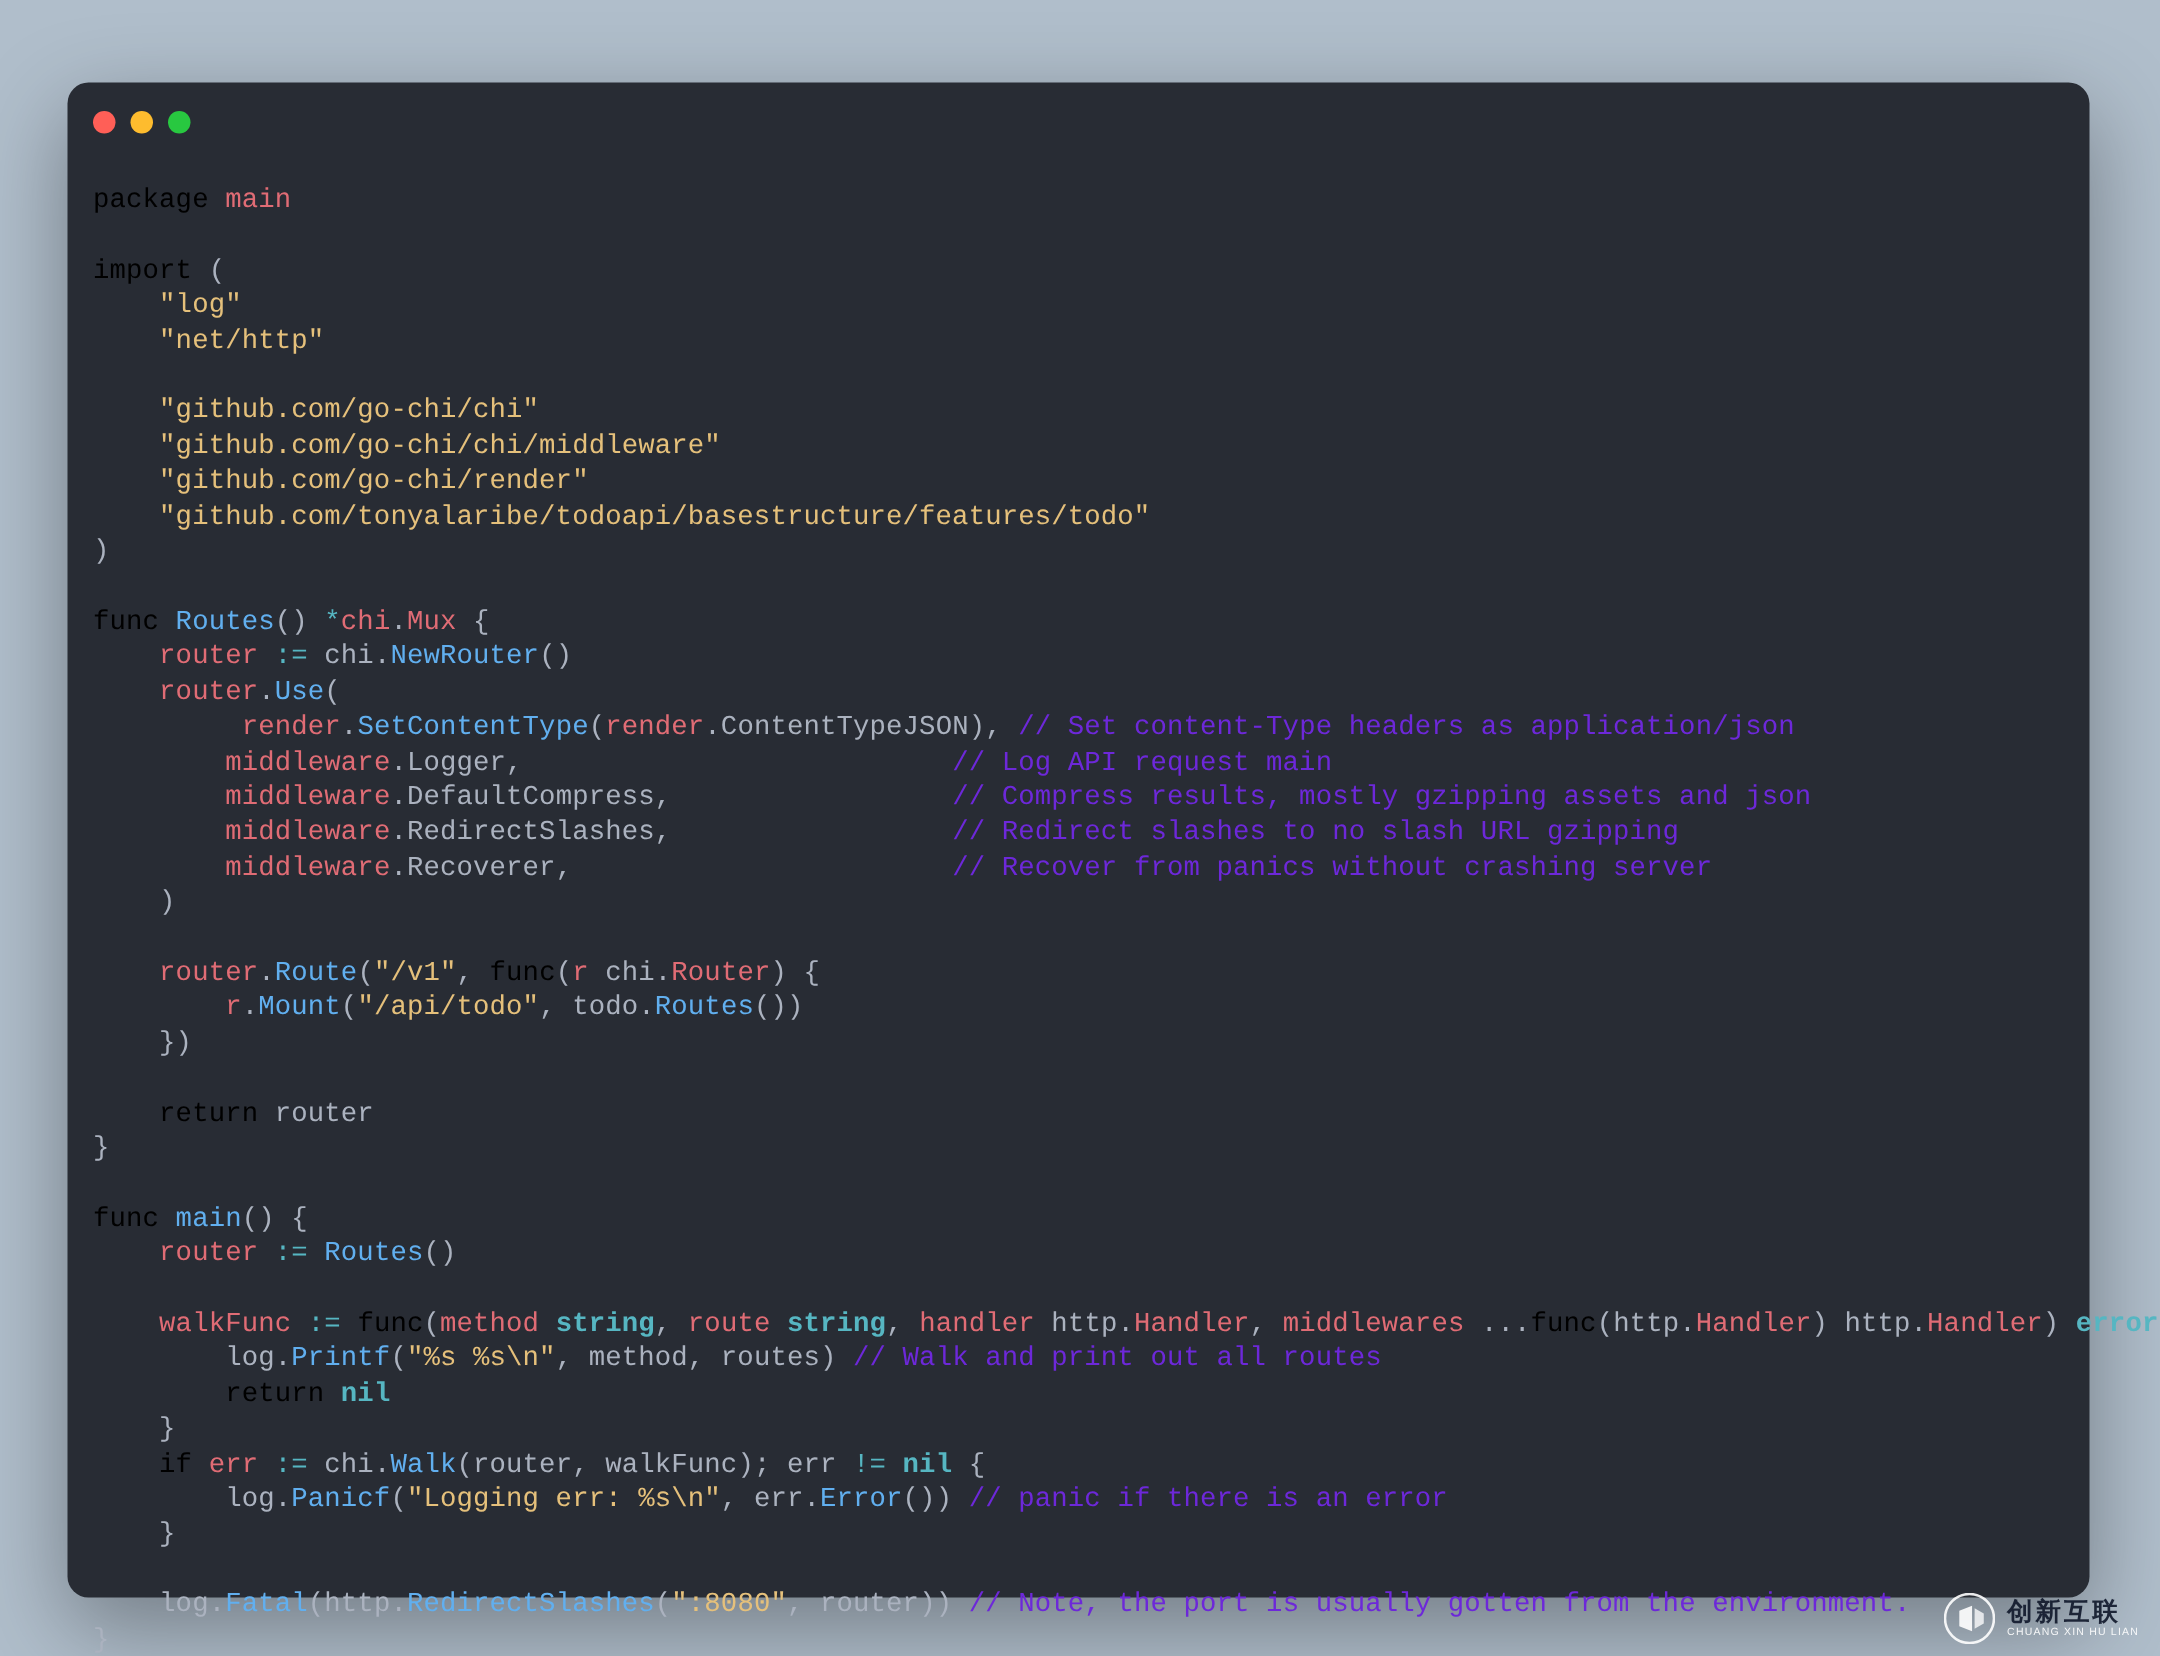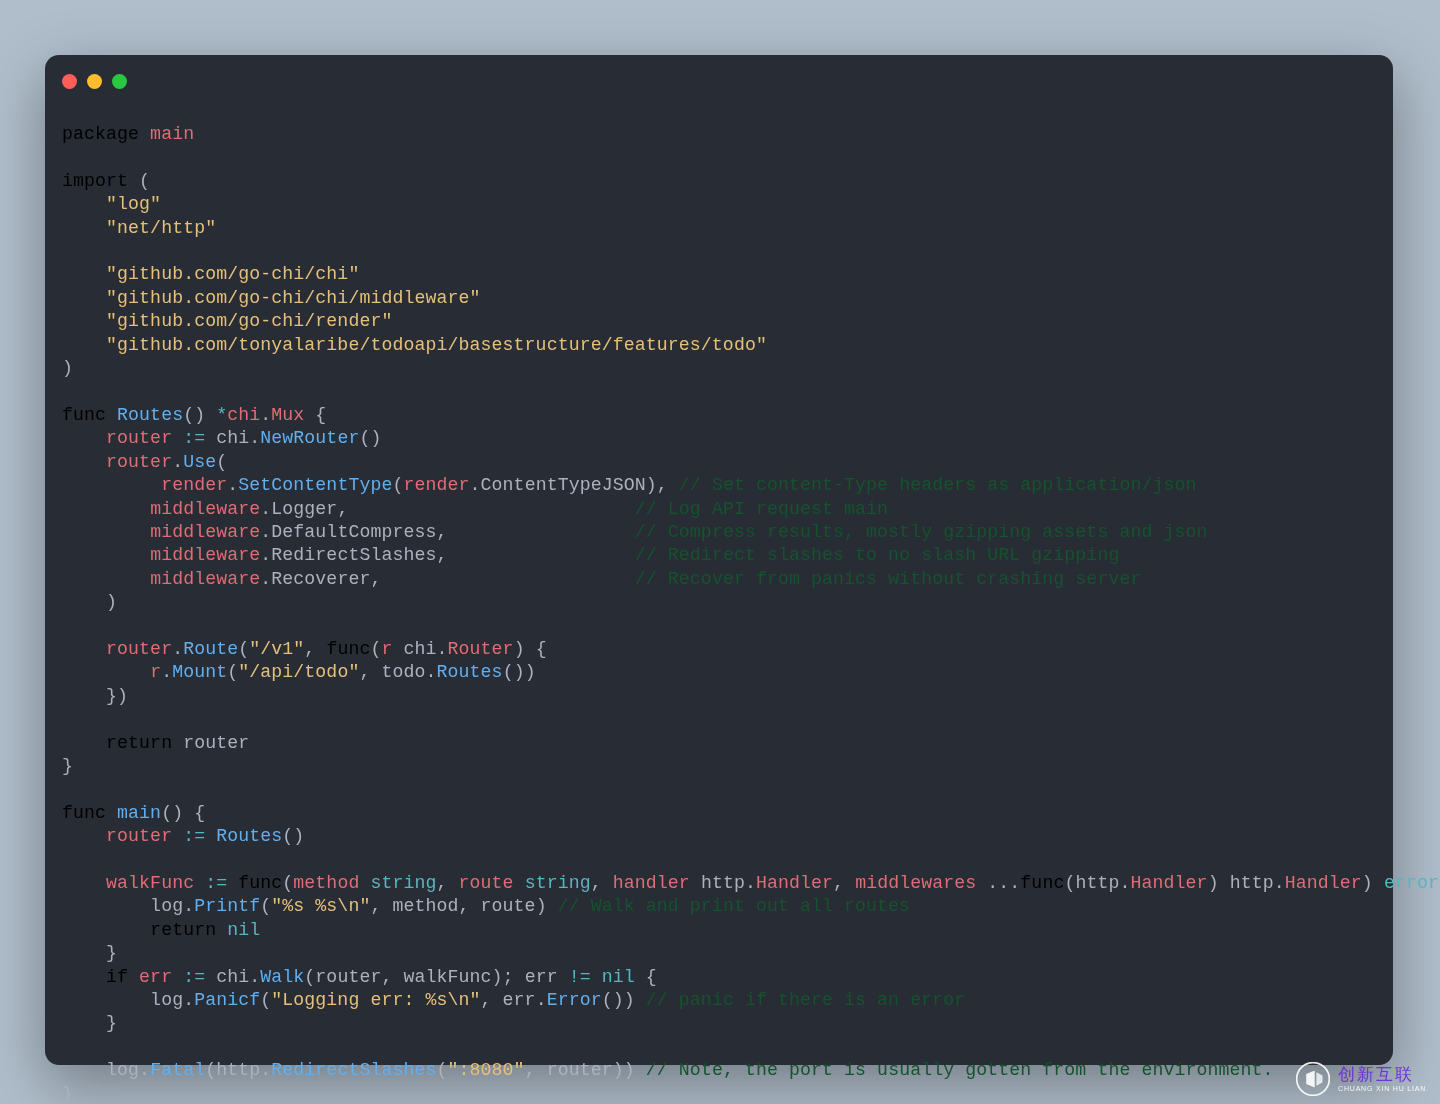--- a/index.html
+++ b/index.html
@@ -45,45 +45,45 @@
     line-height: 23.4px;
     white-space: pre;
     color: #abb2bf;
     font-weight: 500;
     letter-spacing: 0.1px;
   }
   .kw   { color: #000000; }
   .str  { color: #e5c07b; }
   .fn   { color: #61afef; }
   .id   { color: #e06c75; }
-  .type { color: #56b6c2; }
+  .type { color: #56b6c2; font-weight: bold; }
   .op   { color: #56b6c2; }
-  .cm   { color: #14532d; }
+  .cm   { color: #6d28d9; }
   .wm-wrap {
     position: absolute;
     right: 14px;
     bottom: 8px;
     display: flex;
     align-items: center;
     gap: 8px;
     opacity: 0.9;
   }
   .wm-logo {
     width: 34px;
     height: 34px;
   }
   .wm-text {
     display: flex;
     flex-direction: column;
     line-height: 1;
   }
   .wm-main {
-    color: #6d28d9;
+    color: #0f172a;
     font-family: "Microsoft YaHei", sans-serif;
-    font-weight: 400;
+    font-weight: 700;
     font-size: 17px;
     letter-spacing: 2px;
   }
   .wm-sub {
     color: #fff;
     font-family: sans-serif;
     font-size: 7px;
     letter-spacing: 0.8px;
     margin-top: 2px;
   }
@@ -125,21 +125,21 @@
 <span>        </span><span class="id">r</span><span>.</span><span class="fn">Mount</span><span>(</span><span class="str">"/api/todo"</span><span>, todo.</span><span class="fn">Routes</span><span>())</span>
 <span>    })</span>
 <span></span>
 <span>    </span><span class="kw">return</span><span> router</span>
 <span>}</span>
 <span></span>
 <span class="kw">func</span><span> </span><span class="fn">main</span><span>() {</span>
 <span>    </span><span class="id">router</span><span> </span><span class="op">:=</span><span> </span><span class="fn">Routes</span><span>()</span>
 <span></span>
 <span>    </span><span class="id">walkFunc</span><span> </span><span class="op">:=</span><span> </span><span class="kw">func</span><span>(</span><span class="id">method</span><span> </span><span class="type">string</span><span>, </span><span class="id">route</span><span> </span><span class="type">string</span><span>, </span><span class="id">handler</span><span> http.</span><span class="id">Handler</span><span>, </span><span class="id">middlewares</span><span> ...</span><span class="kw">func</span><span>(http.</span><span class="id">Handler</span><span>) http.</span><span class="id">Handler</span><span>) </span><span class="type">error</span><span> {</span>
-<span>        log.</span><span class="fn">Printf</span><span>(</span><span class="str">"%s %s\n"</span><span>, method, route) </span><span class="cm">// Walk and print out all routes</span>
+<span>        log.</span><span class="fn">Printf</span><span>(</span><span class="str">"%s %s\n"</span><span>, method, routes) </span><span class="cm">// Walk and print out all routes</span>
 <span>        </span><span class="kw">return</span><span> </span><span class="type">nil</span>
 <span>    }</span>
 <span>    </span><span class="kw">if</span><span> </span><span class="id">err</span><span> </span><span class="op">:=</span><span> chi.</span><span class="fn">Walk</span><span>(router, walkFunc); err </span><span class="op">!=</span><span> </span><span class="type">nil</span><span> {</span>
 <span>        log.</span><span class="fn">Panicf</span><span>(</span><span class="str">"Logging err: %s\n"</span><span>, err.</span><span class="fn">Error</span><span>()) </span><span class="cm">// panic if there is an error</span>
 <span>    }</span>
 <span></span>
 <span>    log.</span><span class="fn">Fatal</span><span>(http.</span><span class="fn">RedirectSlashes</span><span>(</span><span class="str">":8080"</span><span>, router)) </span><span class="cm">// Note, the port is usually gotten from the environment.</span>
 <span>}</span></div>
 
 <div class="wm-wrap">

